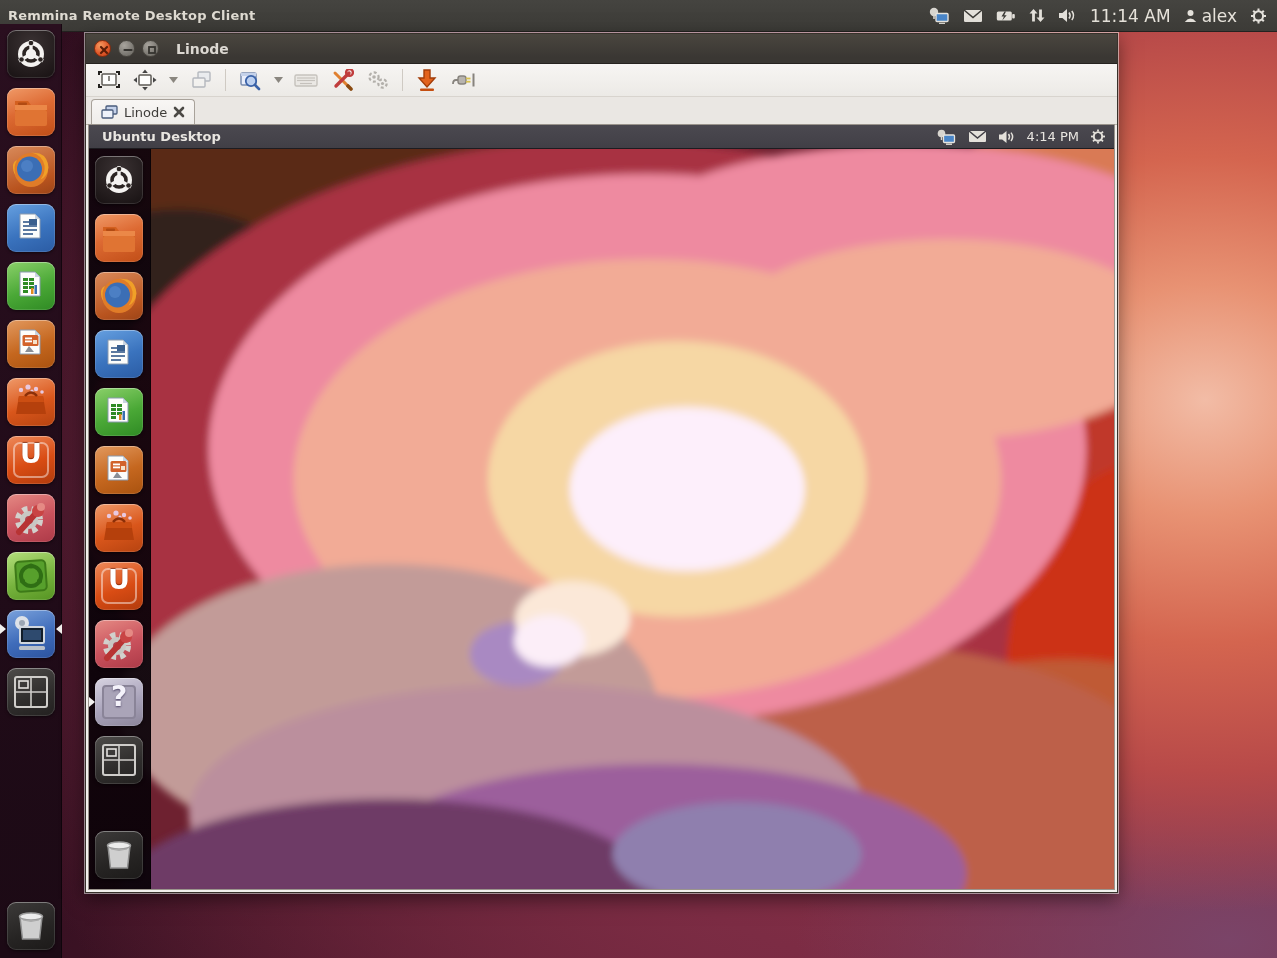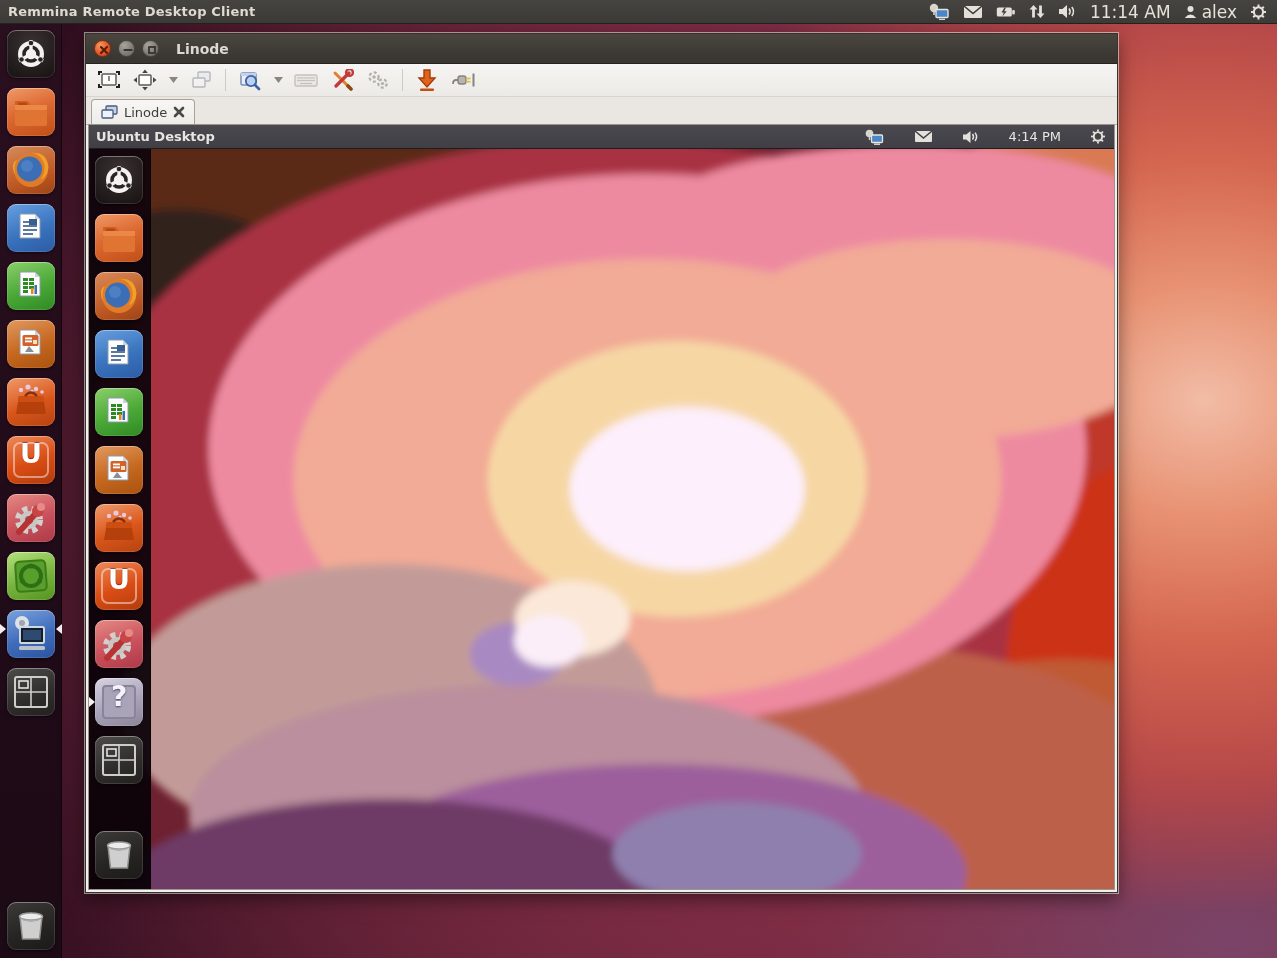--- a/index.html
+++ b/index.html
@@ -10,21 +10,21 @@
     background-color:#471527;
     background-image:
       radial-gradient(780px 640px at 1205px 400px, #f2bca6 0%, #e89273 18%, #d4654f 38%, #b84a49 58%, rgba(150,52,70,0) 80%),
       radial-gradient(620px 340px at 1230px 940px, #7a4468 0%, rgba(110,58,94,0) 70%),
       radial-gradient(1500px 1150px at 1080px 480px, #a33c4e 0%, #7c2c44 45%, rgba(80,24,50,0) 78%),
       linear-gradient(100deg, #2c0d1e 0%, #451527 30%, #5c1f33 55%, #6e2a44 78%, #593052 100%);
   }
 
   
   .panel {
-    position:absolute; left:0; top:0; width:1277px; height:24px;
+    position:absolute; left:0; top:0; width:1277px; height:32px;
     background:linear-gradient(#454440,#3c3b37);
     border-bottom:1px solid #232220;
     display:flex; align-items:center; color:#dfdbd2; font-size:13px;
   }
   .panel .app-title { font-weight:bold; margin-left:8px; letter-spacing:.2px; }
   .panel .tray { margin-left:auto; display:flex; align-items:center; gap:13px; padding-right:10px; }
   .tray-ic { display:flex; align-items:center; }
   .panel .clock, .panel .uname { font-size:17px; color:#e6e2da; }
   .userblock { display:flex; align-items:center; gap:5px; }
 
@@ -103,22 +103,22 @@
     flex:1 1 auto; margin:0 3px 3px 3px; position:relative; overflow:hidden;
     background:#160408; outline:1px solid #9a948c;
   }
   .remote-wall { position:absolute; left:0; top:24px; width:100%; height:calc(100% - 24px); }
   .rpanel {
     position:absolute; left:0; top:0; width:100%; height:24px;
     background:linear-gradient(#4b4950,#413f46);
     border-bottom:1px solid #1d1c20;
     display:flex; align-items:center; color:#e9e6e1; font-size:13px;
   }
-  .rpanel .rtitle { font-weight:bold; margin-left:7px; }
-  .rpanel .tray { margin-left:auto; display:flex; align-items:center; gap:29px; padding-right:8px; }
+  .rpanel .rtitle { font-weight:bold; margin-left:13px; }
+  .rpanel .tray { margin-left:auto; display:flex; align-items:center; gap:11px; padding-right:8px; }
   .rlauncher {
     position:absolute; left:0; top:24px; bottom:0; width:62px;
     background:linear-gradient(180deg, rgba(16,4,12,.92), rgba(10,2,8,.95));
     box-shadow:inset -1px 0 0 rgba(0,0,0,.5);
   }
   .rlauncher .tile { left:6px; }
 </style>
 </head>
 <body>
 

